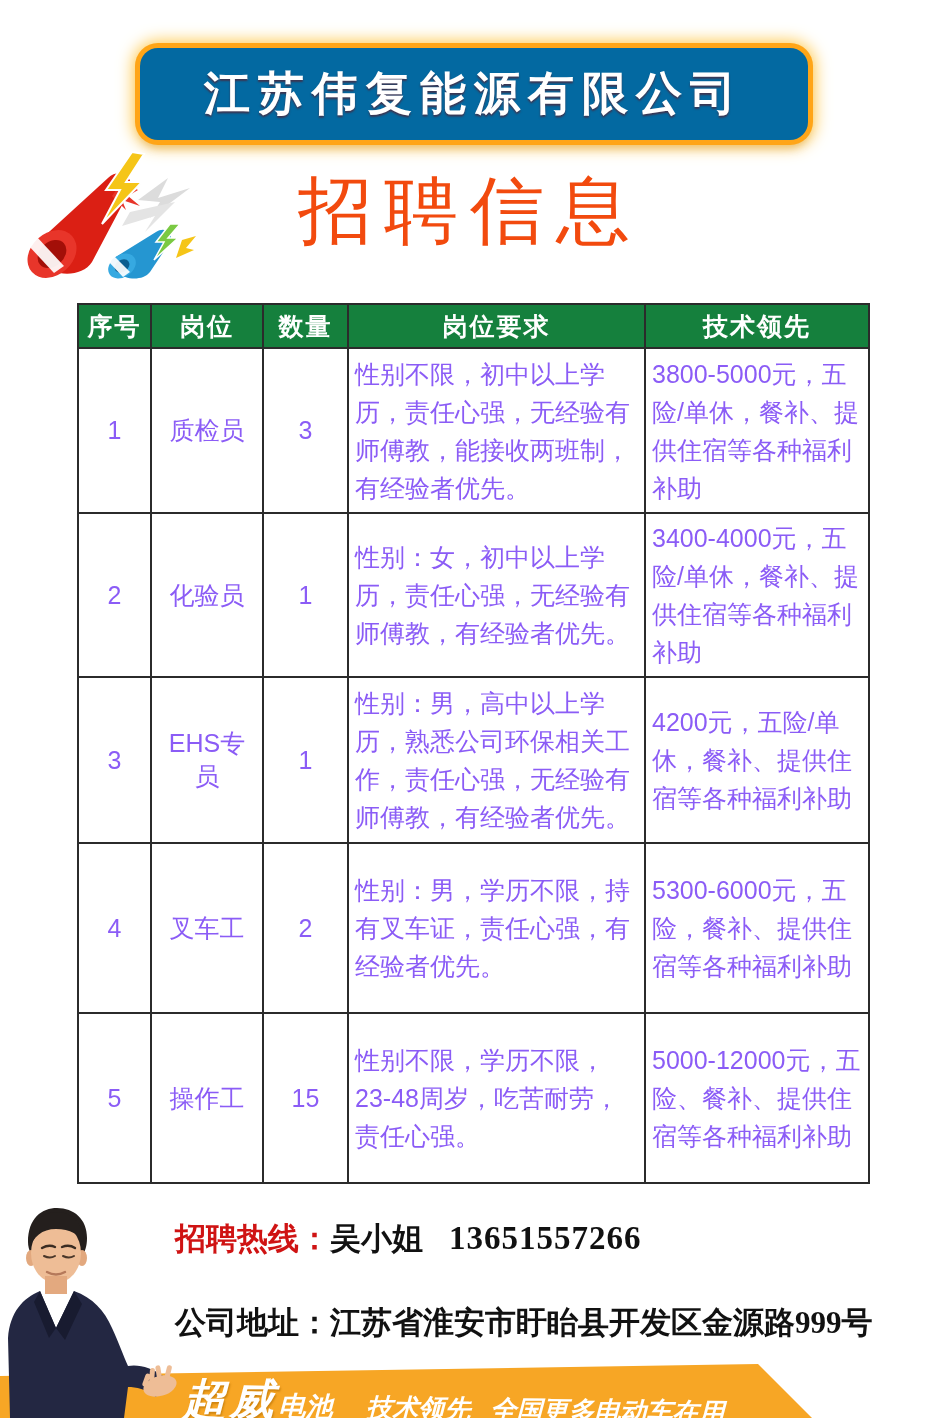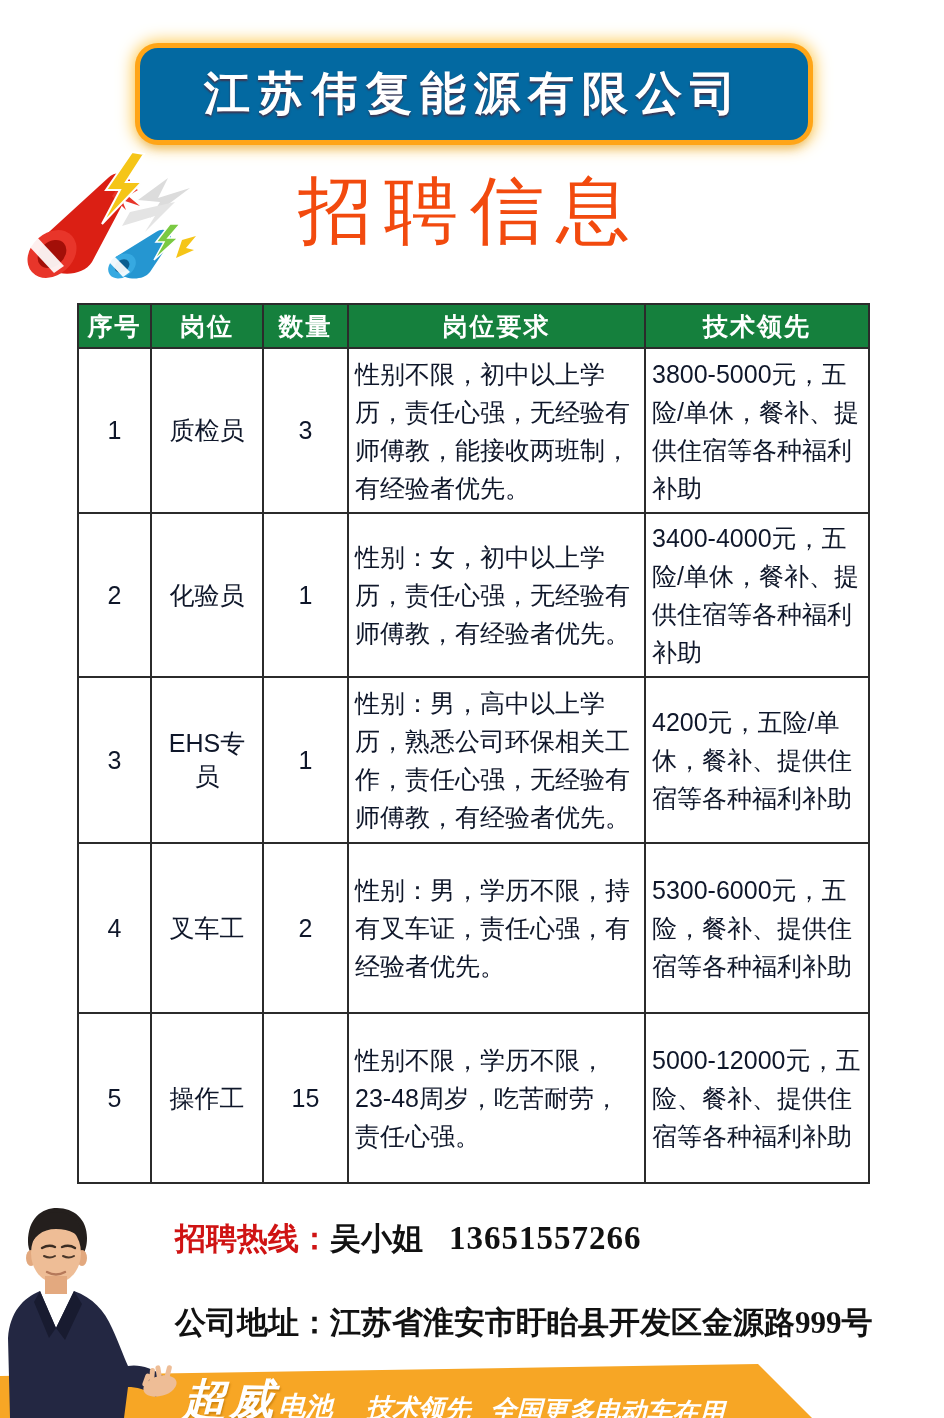--- a/index.html
+++ b/index.html
@@ -27,21 +27,21 @@
   }
   
   .megaphone{position:absolute;left:10px;top:140px;width:200px;height:140px;}
   
   table.jobs{
     position:absolute;left:77px;top:303px;width:791px;
     border-collapse:collapse;table-layout:fixed;
   }
   table.jobs td,table.jobs th{
     border:2px solid #2b2b2b;vertical-align:middle;
-    font-size:25px;color:#0f172a;padding:4px 6px;
+    font-size:25px;color:#8b5cf6;padding:4px 6px;
   }
   table.jobs th{
     background:#15803d;color:#ffffff;font-weight:bold;
     height:38px;padding:2px 0;letter-spacing:2px;
   }
   td.c{text-align:center;}
   td.long{line-height:38px;padding:6px 6px 6px 11px;text-align:left;}
   tr.r1{height:165px}tr.r2{height:164px}tr.r3{height:166px}
   tr.r4{height:170px}tr.r5{height:170px}
   

